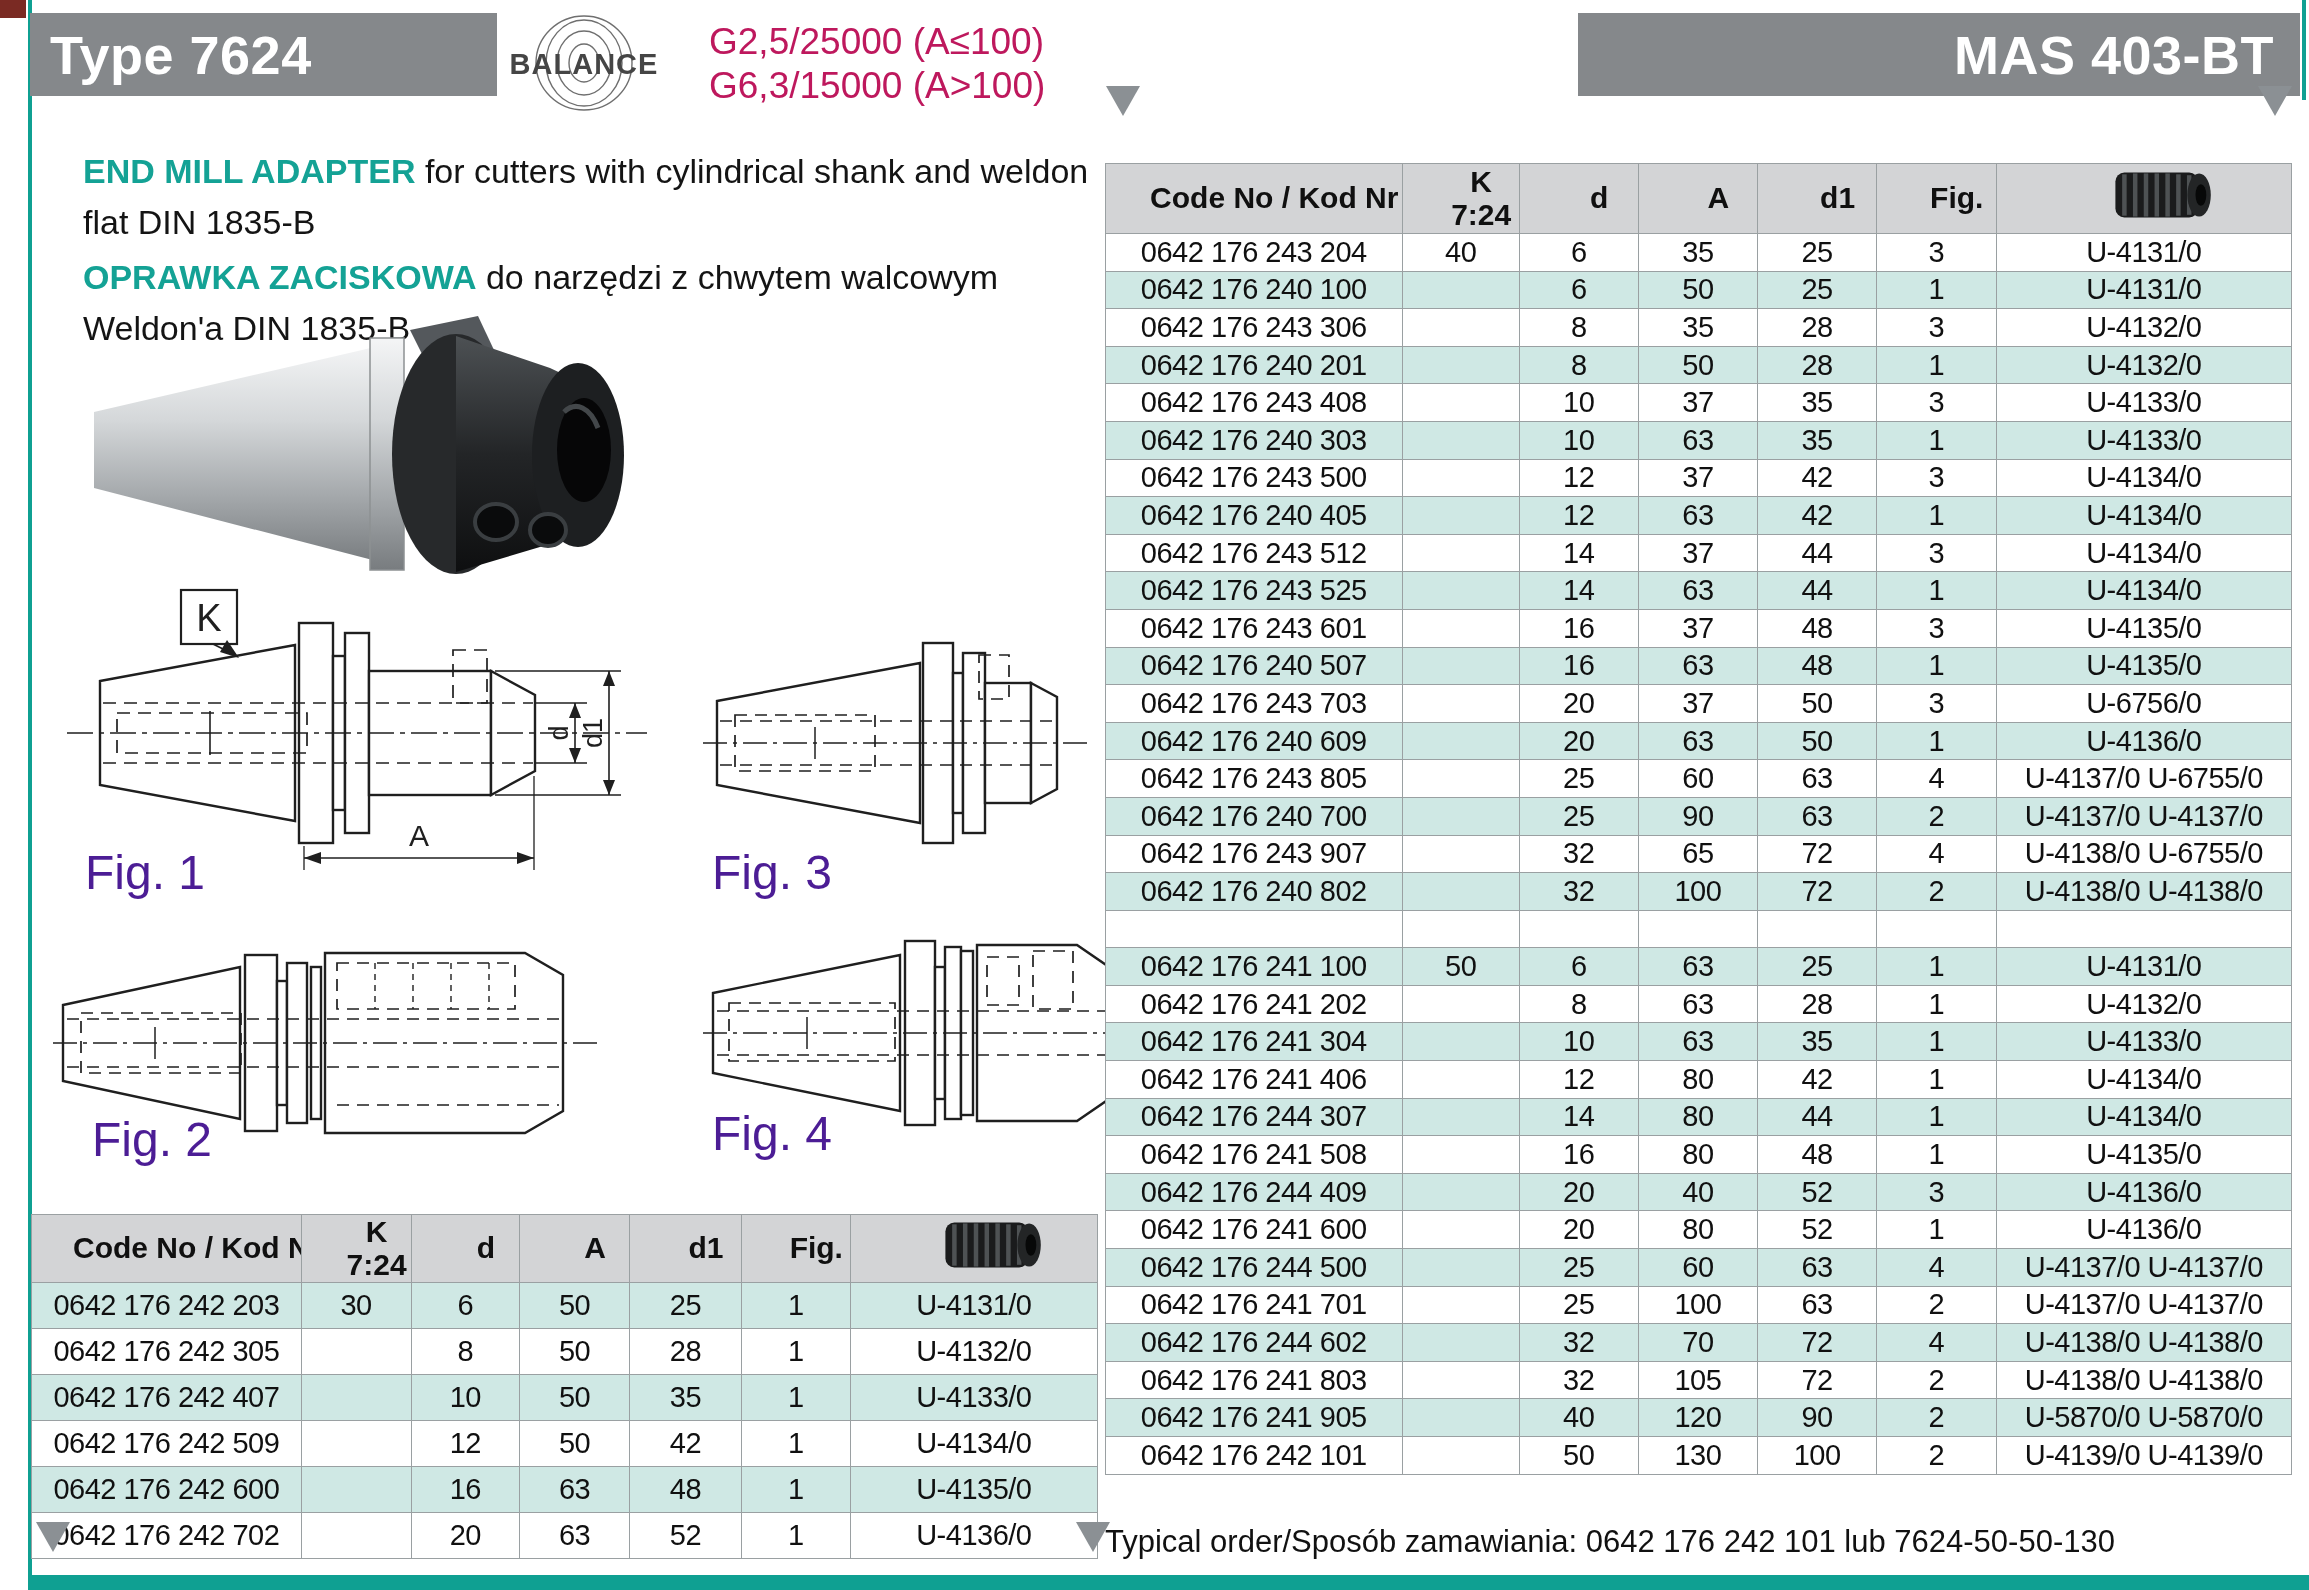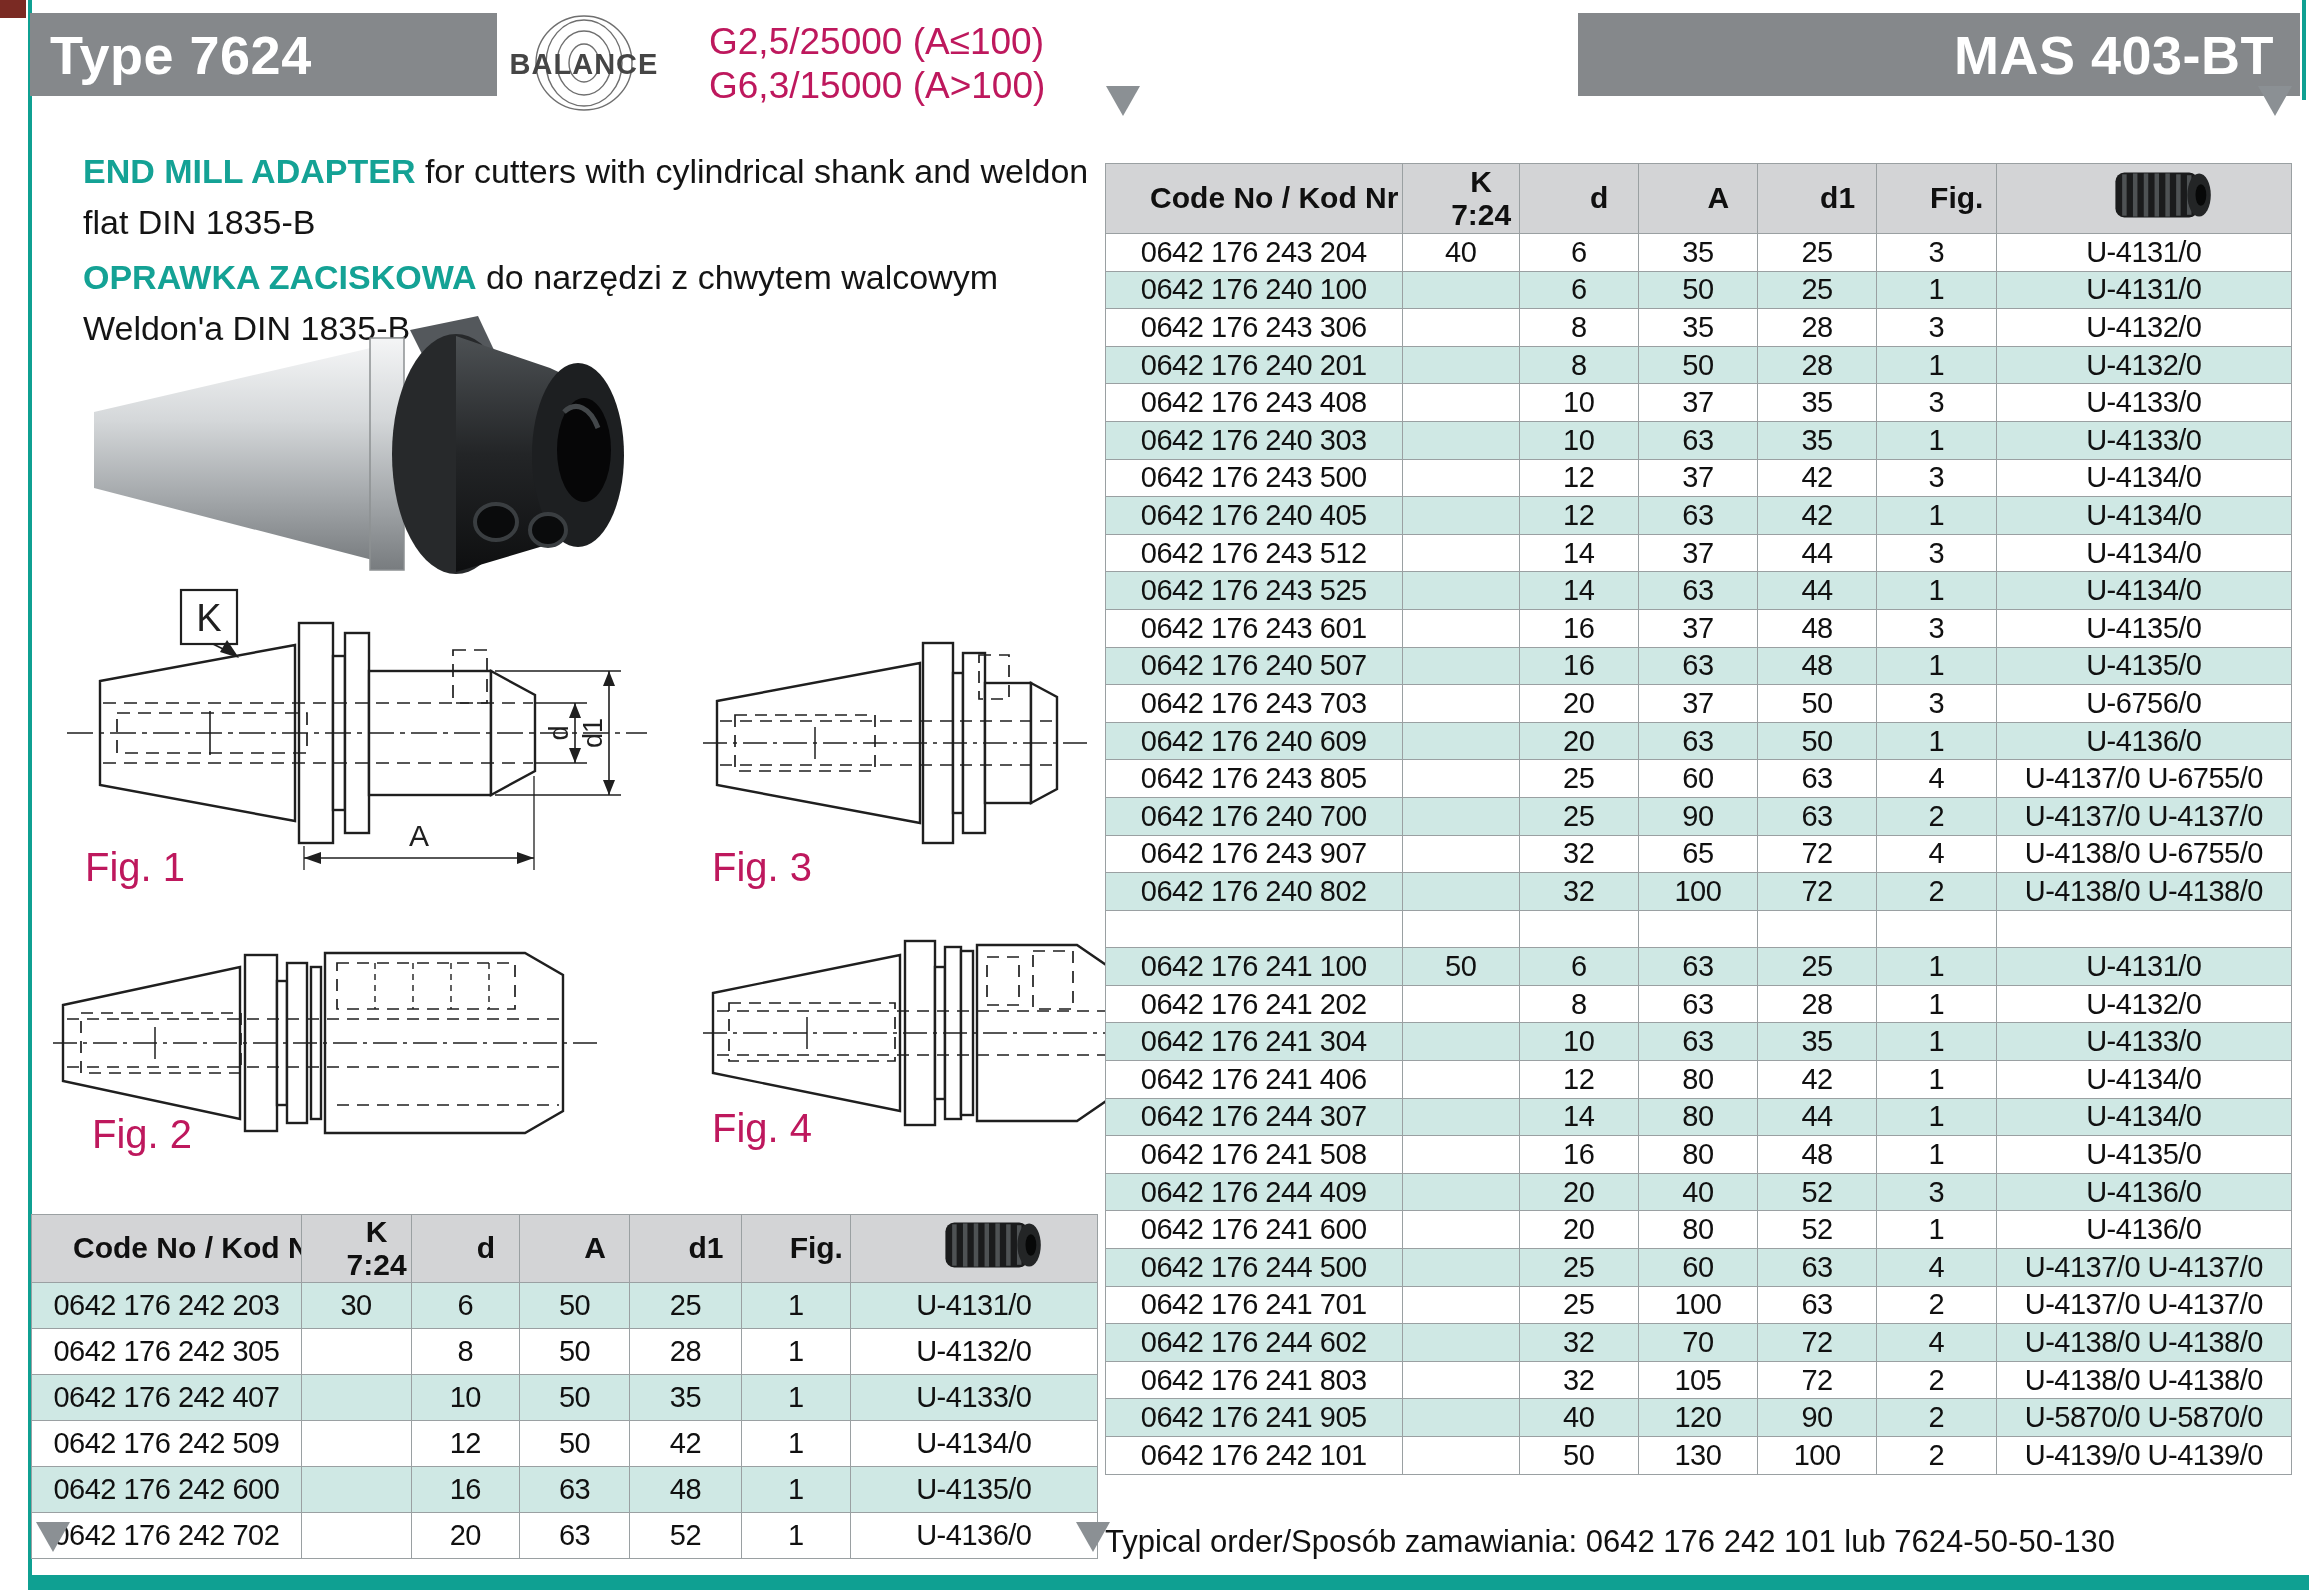--- a/index.html
+++ b/index.html
@@ -16,21 +16,21 @@
   #corner-maroon { left:0; top:0; width:26px; height:18px; background:#7a2a23; }
   #left-teal-line { left:28px; top:0; width:4px; height:1576px; background:#0fa092; }
   #right-teal-line { left:2302px; top:0; width:4px; height:100px; background:#0fa092; }
   #bottom-teal-bar { left:28px; top:1575px; width:2281px; height:15px; background:#0fa092; }
 
   #balance-specs { left:672px; top:20px; font-size:37px; line-height:44px; color:#be185d;margin-left:37px; }
 
   .desc { font-size:34px; line-height:1.5; color:#141414; }
   .desc .hl { color:#14a295; font-weight:700; }
 
-  .fig-label { font-size:40px; color:#be185d; }
+  .fig-label { font-size:48px; color:#4c1d95; }
 
   
   .cat-table { border-collapse:collapse; table-layout:fixed; position:absolute; background:#fff; }
   .cat-table th, .cat-table td { border:1px solid #9aa0a2; text-align:center; color:#101010;
                                  overflow:hidden; white-space:nowrap; }
   .cat-table th { background:#d3d4d6; font-size:30px; font-weight:700; line-height:1.08;padding-left:41px; }
   .cat-table td { font-size:29px; letter-spacing:-0.5px; font-weight:400; }
   #left-table  { left:31px;  top:1214px; width:1067px; }
   #left-table th { height:68px; }
   #left-table td { height:46px; }

